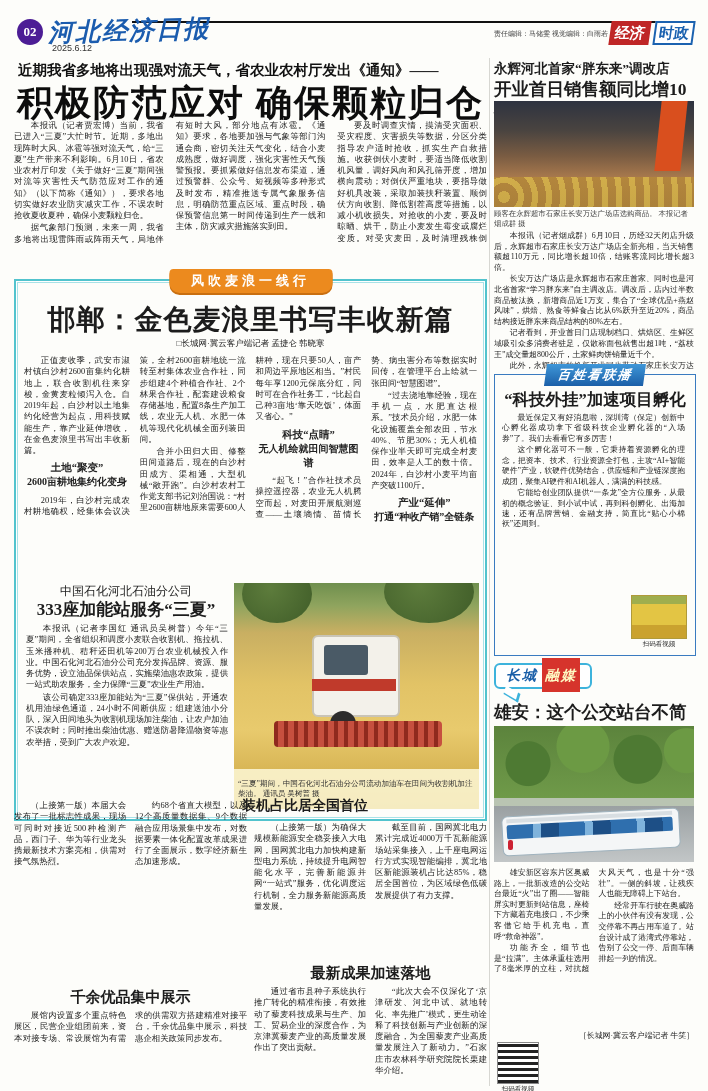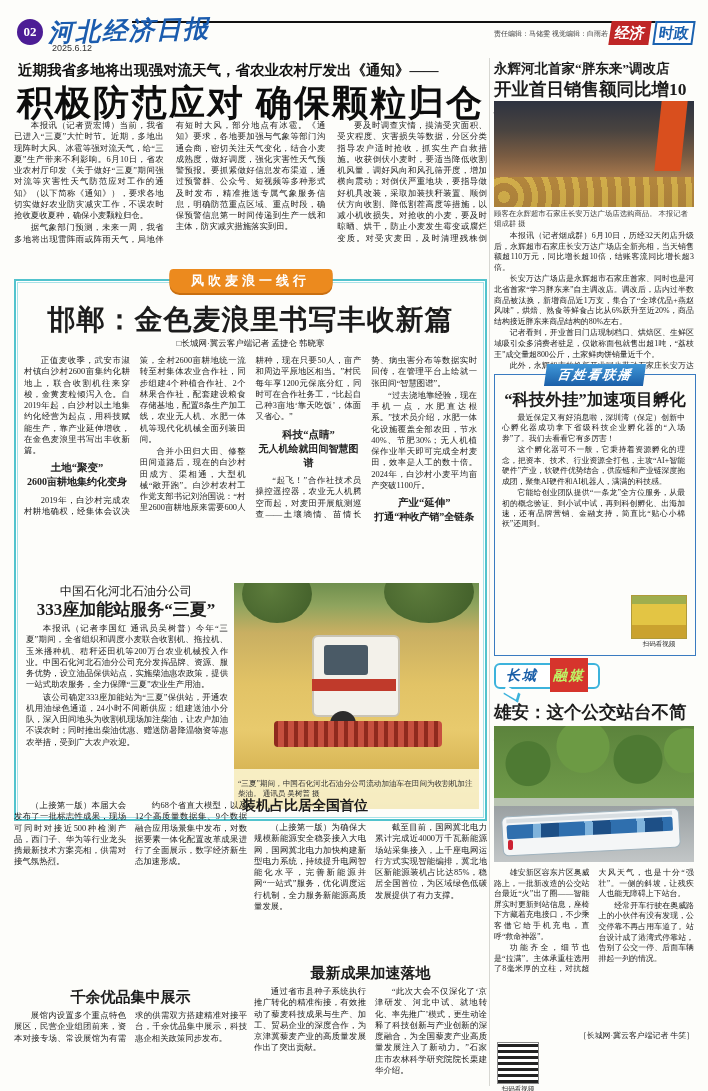--- a/index.html
+++ b/index.html
@@ -90,21 +90,21 @@
   .qr-label{font-size:6.5px;color:#333;margin-top:1px;}
   .corn-img{width:54px;height:42px;background:linear-gradient(180deg,#9fae4e 0 18%,#e3c544 18% 70%,#caa22f 70% 100%);border:1px solid #b09a3a;}
   .qr-img{width:40px;height:40px;border:1px solid #888;background:
      repeating-linear-gradient(0deg,#222 0 3px,#fff 3px 6px),
      repeating-linear-gradient(90deg,rgba(34,34,34,.7) 0 3px,rgba(255,255,255,.7) 3px 6px);}
   
   .rm-badge{position:absolute;left:494px;top:663px;border:2px solid #3db3dc;border-radius:6px;
      background:#fff;padding:2px 10px;font-size:14px;font-weight:bold;font-style:italic;
      font-family:"Liberation Sans",sans-serif;}
   .rm-badge .b1{color:#1b5fa8;letter-spacing:2px;}
-  .rm-badge .b2{background:#d6342c;color:#bef264;padding:9px 3px;margin-left:8px;letter-spacing:2px;}
+  .rm-badge .b2{background:#d6342c;color:#fef9c3;padding:9px 3px;margin-left:0;letter-spacing:2px;}
   .rm-tail{position:absolute;left:506px;top:688px;width:10px;height:10px;background:#fff;
      border-left:2px solid #3db3dc;border-bottom:2px solid #3db3dc;transform:skewX(35deg) rotate(-45deg);}
   .rm-head{position:absolute;left:494px;top:700px;width:200px;font-size:17.5px;font-weight:bold;}
   .bus-photo{left:494px;top:726px;width:200px;height:136px;background:#b9c4b2;}
   .foliage{position:absolute;left:-10px;top:-14px;width:220px;height:86px;
      background:radial-gradient(circle at 20% 60%,#4e7a33 0 22px,transparent 23px),
                 radial-gradient(circle at 45% 40%,#6c9a44 0 26px,transparent 27px),
                 radial-gradient(circle at 70% 55%,#4e7a33 0 24px,transparent 25px),
                 radial-gradient(circle at 92% 45%,#6c9a44 0 22px,transparent 23px),
                 linear-gradient(180deg,#587f3a,#6f9a49);}

